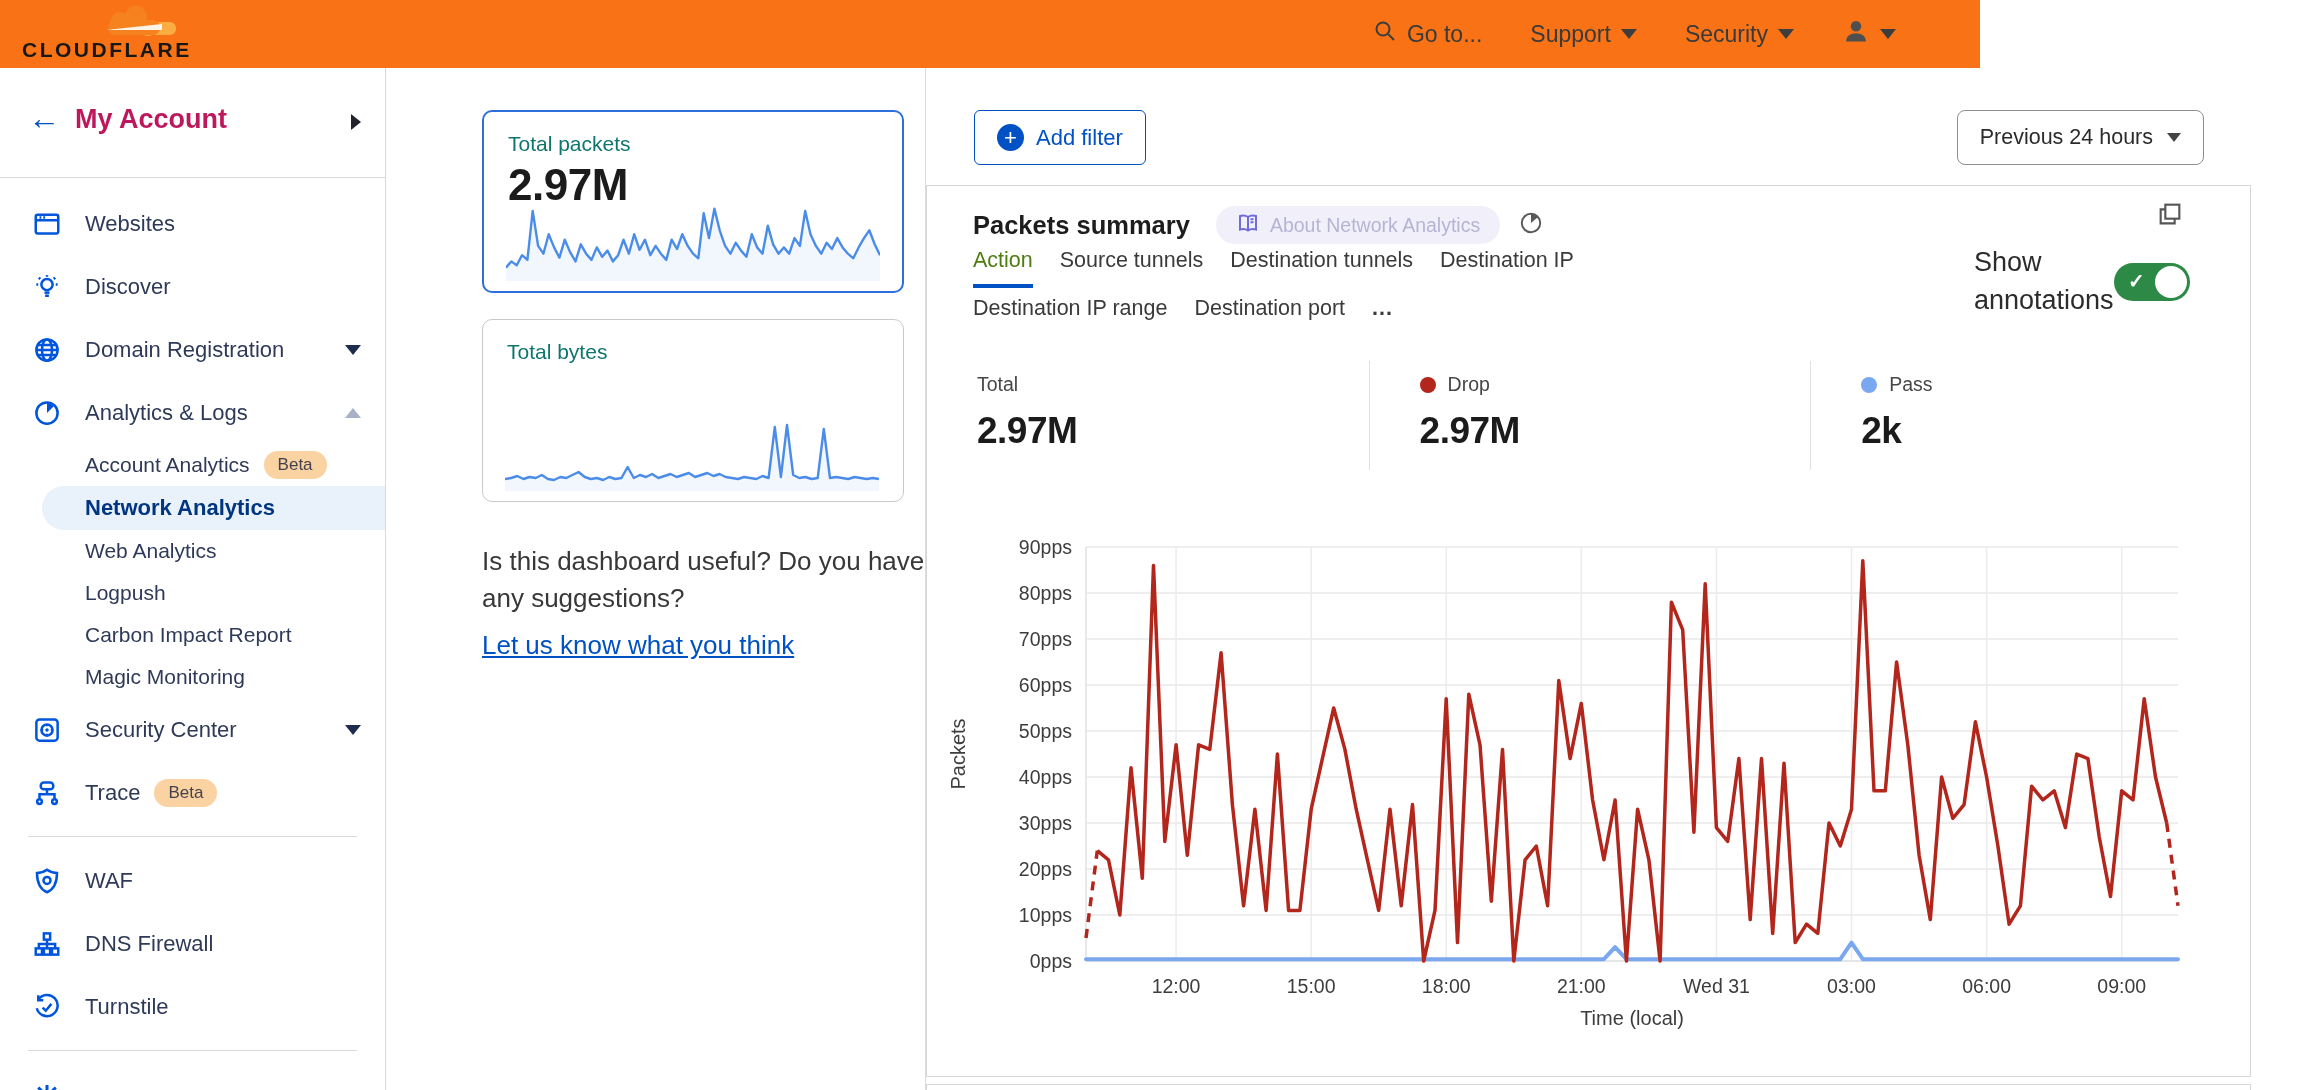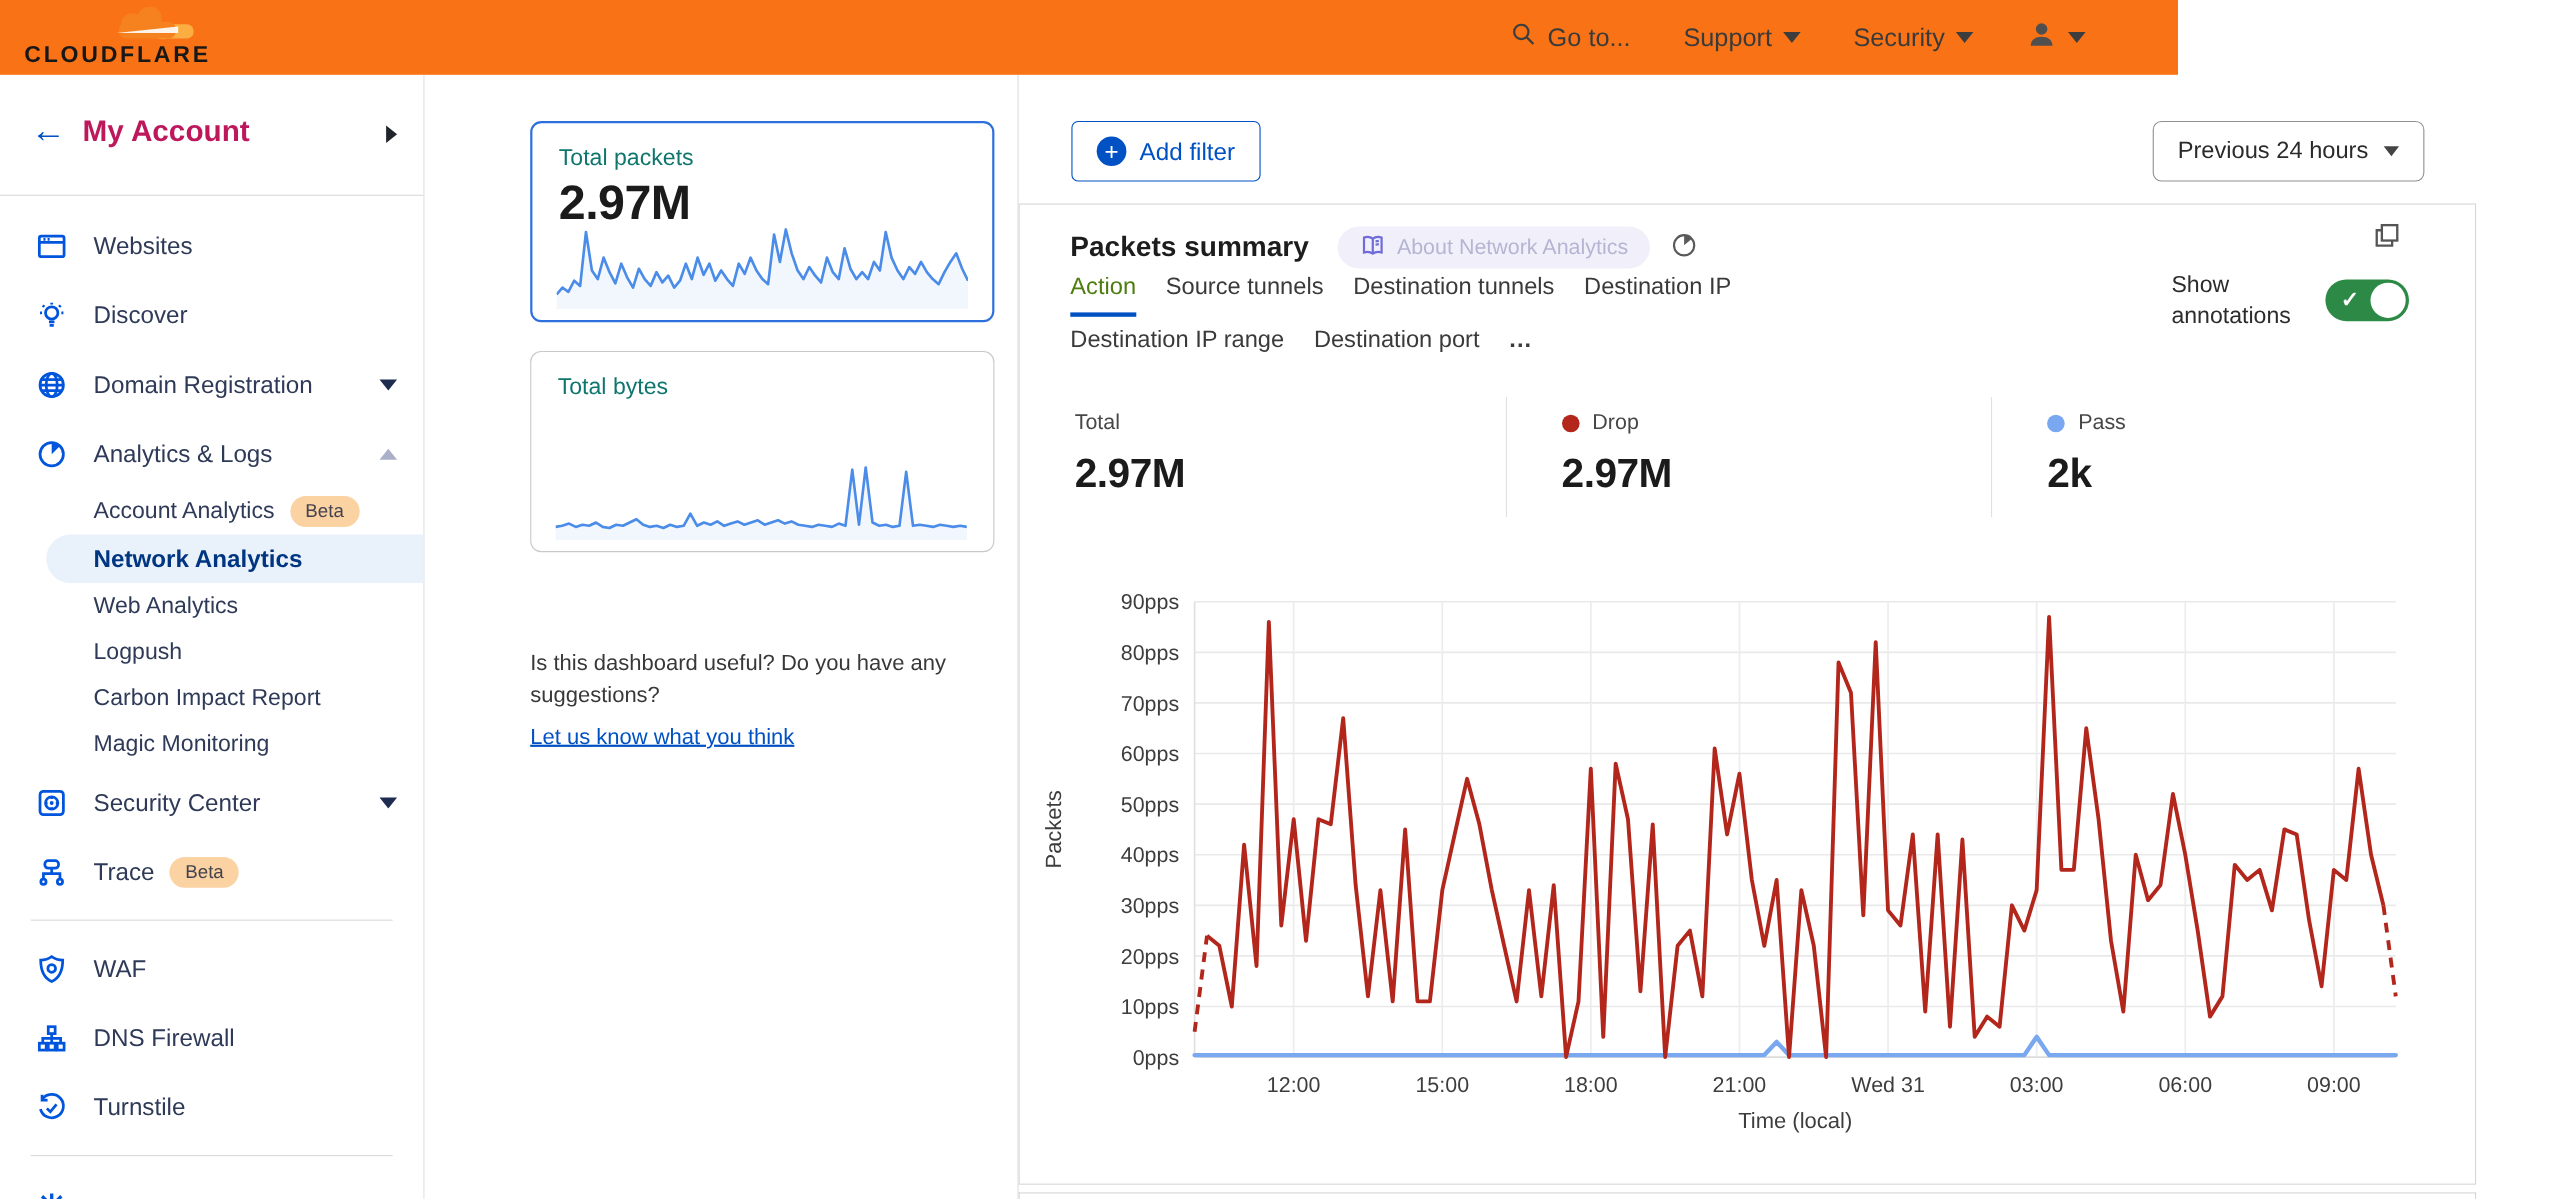--- a/index.html
+++ b/index.html
@@ -38,21 +38,21 @@
   .side-divider { height:1px; background:#d9d9d9; margin:12px 28px; }
 
   
   .midcol { position:absolute; left:386px; top:68px; width:539px; bottom:0; background:#fff; }
   .stat-card { position:absolute; left:96px; width:422px; height:183px; background:#fff;
                border:1px solid #c9c9c9; border-radius:10px; padding:20px 24px 14px; cursor:pointer; }
   .stat-card.selected { border:2px solid #2c6fdd; }
   .card-title { font-size:21px; color:#0f766e; }
   .card-value { font-size:44px; font-weight:700; color:#1b1b1b; margin-top:4px; letter-spacing:-0.5px; }
   .card-spark { position:absolute; left:22px; right:22px; bottom:10px; height:84px; }
-  .feedback { position:absolute; left:96px; top:475px; width:452px; font-size:20px; color:#383838; line-height:1.43;margin-top:46px; }
+  .feedback { position:absolute; left:96px; top:475px; width:452px; font-size:26px; color:#383838; line-height:1.43; }
   .feedback-link { display:inline-block; margin-top:10px; color:#0051c3; text-decoration:underline; cursor:pointer; }
 
   
   .maincol { position:absolute; left:925px; top:68px; width:1330px; bottom:0; background:#fff; border-left:1px solid #dcdcdc; }
   .btn-addfilter { position:absolute; left:48px; top:42px; height:55px; display:flex; align-items:center; gap:12px;
                    padding:0 22px; border:1px solid #0051c3; border-radius:6px; background:#fff;
                    color:#0051c3; font-size:22px; cursor:pointer; }
   .plus-circle { width:27px; height:27px; border-radius:50%; background:#0051c3; color:#fff; font-size:22px;
                  display:flex; align-items:center; justify-content:center; line-height:1; }
   .btn-range { position:absolute; right:51px; top:42px; height:55px; display:flex; align-items:center; gap:14px;
@@ -71,21 +71,21 @@
   .about-text { font-size:19.5px; color:#b5b4d3; }
   .pie-ico { margin-left:18px; }
   .expand-ico { position:absolute; right:66px; top:14px; cursor:pointer; }
 
   .tabs { position:absolute; left:46px; top:62px; width:800px; display:flex; flex-wrap:wrap; column-gap:27px; row-gap:8px; }
   .tab { font-size:21.5px; color:#3a3a3a; padding-bottom:11px; cursor:pointer; border-bottom:4px solid transparent; }
   .tab.active { border-bottom-color:#0051c3; color:#4d7c0f; }
   .tab-more { font-size:21.5px; font-weight:700; color:#3a3a3a; padding-bottom:11px; cursor:pointer; letter-spacing:1px; }
 
   .show-annot { position:absolute; right:60px; top:58px; display:flex; align-items:center; gap:22px; }
-  .show-annot-label { width:118px; font-size:21px; color:#2c2c2c; line-height:1.4; }
+  .show-annot-label { width:118px; font-size:27px; color:#2c2c2c; line-height:1.4; }
   .toggle { position:relative; width:76px; height:38px; border-radius:19px; background:#2d8a46; cursor:pointer; }
   .toggle-check { position:absolute; left:14px; top:6px; color:#fff; font-size:20px; font-weight:700; }
   .toggle-knob { position:absolute; right:3px; top:3px; width:32px; height:32px; border-radius:50%; background:#fff; }
 
   .stats { position:absolute; left:0; top:175px; width:1325px; display:flex; }
   .stat-col { width:33.33%; padding:12px 0 18px 50px; }
   .stat-col + .stat-col { border-left:1px solid #e0e0e0; }
   .stat-head { display:flex; align-items:center; gap:12px; font-size:19.5px; color:#474747; }
   .stat-dot { width:16px; height:16px; border-radius:50%; }
   .stat-value { margin-top:14px; font-size:37px; font-weight:700; color:#1b1b1b; letter-spacing:-0.5px; }

